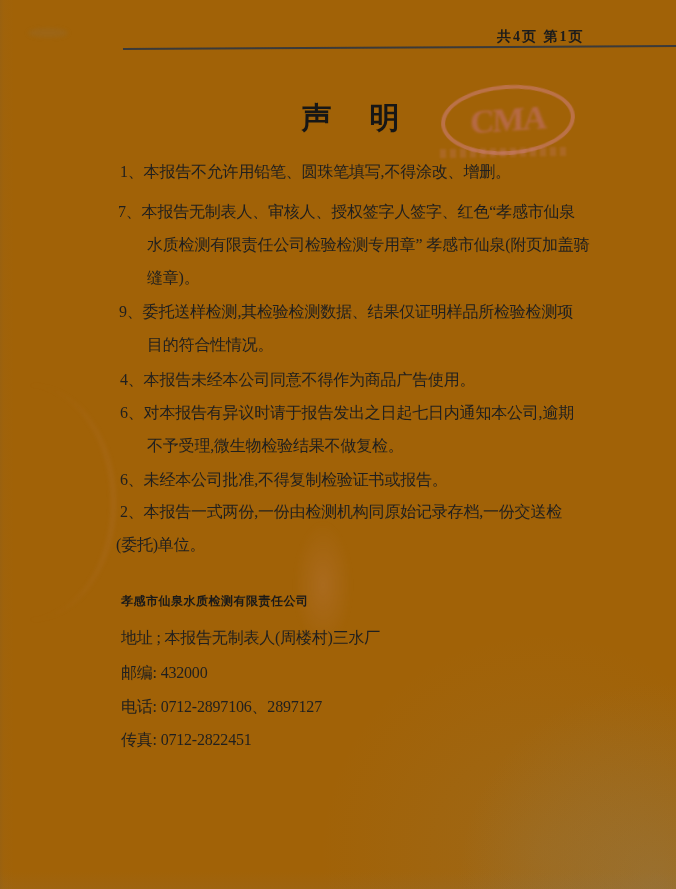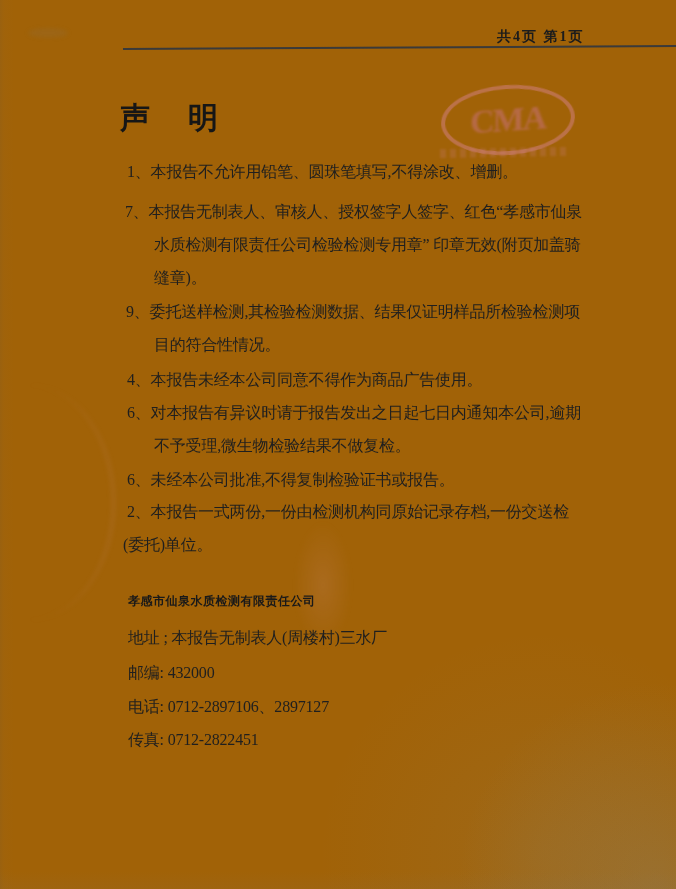--- a/index.html
+++ b/index.html
@@ -29,21 +29,21 @@
   .hdr-rule{
     position:absolute;top:48px;left:123px;width:560px;height:2px;
     background:#3a3a3a;transform:rotate(-0.3deg);transform-origin:left center;
   }
   .corner-smudge{
     position:absolute;left:28px;top:28px;width:40px;height:10px;border-radius:50%;
     background:rgba(120,120,120,0.12);filter:blur(2px);
   }
   .title{
     position:absolute;top:98px;left:120px;width:465px;
-    font-size:30px;font-weight:bold;color:#161616;
+    text-align:center;font-size:30px;font-weight:bold;color:#161616;
     letter-spacing:4px;white-space:nowrap;
   }
   
   .stamp{
     position:absolute;left:441px;top:85px;width:126px;height:62px;
     border:4px solid rgba(213,130,138,0.50);
     border-radius:50%;
     transform:rotate(-4deg);
     filter:blur(0.6px);
     display:flex;align-items:center;justify-content:center;
@@ -67,21 +67,21 @@
     border-right:3px solid rgba(214,150,152,0.16);
     filter:blur(2.5px);
   }
   .center-ghost{
     position:absolute;left:293px;top:520px;width:60px;height:130px;
     background:radial-gradient(ellipse at center, rgba(228,160,166,0.14), rgba(228,160,166,0) 70%);
     filter:blur(2px);
   }
   .line{
     position:absolute;white-space:nowrap;
-    font-size:16px;letter-spacing:-0.2px;line-height:22px;color:#1f1f1f;margin-left:7px;
+    font-size:16px;letter-spacing:-0.2px;line-height:22px;color:#1f1f1f;
   }
   .company{
     font-weight:bold;
     font-family:"Liberation Sans","DejaVu Sans",sans-serif;
     font-size:12px;letter-spacing:0.5px;color:#191919;
   }
 </style>
 </head>
 <body>
 
@@ -99,21 +99,21 @@
   </div>
   <div class="stamp-subtext"></div>
 
   <div class="seam-ghost"></div>
   <div class="center-ghost"></div>
 
   <div>
     <div class="line" style="top:161px;left:120px">1、本报告不允许用铅笔、圆珠笔填写,不得涂改、增删。</div>
 
     <div class="line" style="top:201px;left:118px">7、本报告无制表人、审核人、授权签字人签字、红色“孝感市仙泉</div>
-    <div class="line" style="top:234px;left:147px">水质检测有限责任公司检验检测专用章” 印章无效(附页加盖骑</div>
+    <div class="line" style="top:234px;left:147px">水质检测有限责任公司检验检测专用章” 孝感市仙泉(附页加盖骑</div>
     <div class="line" style="top:267px;left:147px">缝章)。</div>
 
     <div class="line" style="top:301px;left:119px">9、委托送样检测,其检验检测数据、结果仅证明样品所检验检测项</div>
     <div class="line" style="top:334px;left:147px">目的符合性情况。</div>
 
     <div class="line" style="top:369px;left:120px">4、本报告未经本公司同意不得作为商品广告使用。</div>
 
     <div class="line" style="top:402px;left:120px">6、对本报告有异议时请于报告发出之日起七日内通知本公司,逾期</div>
     <div class="line" style="top:435px;left:147px">不予受理,微生物检验结果不做复检。</div>
 

